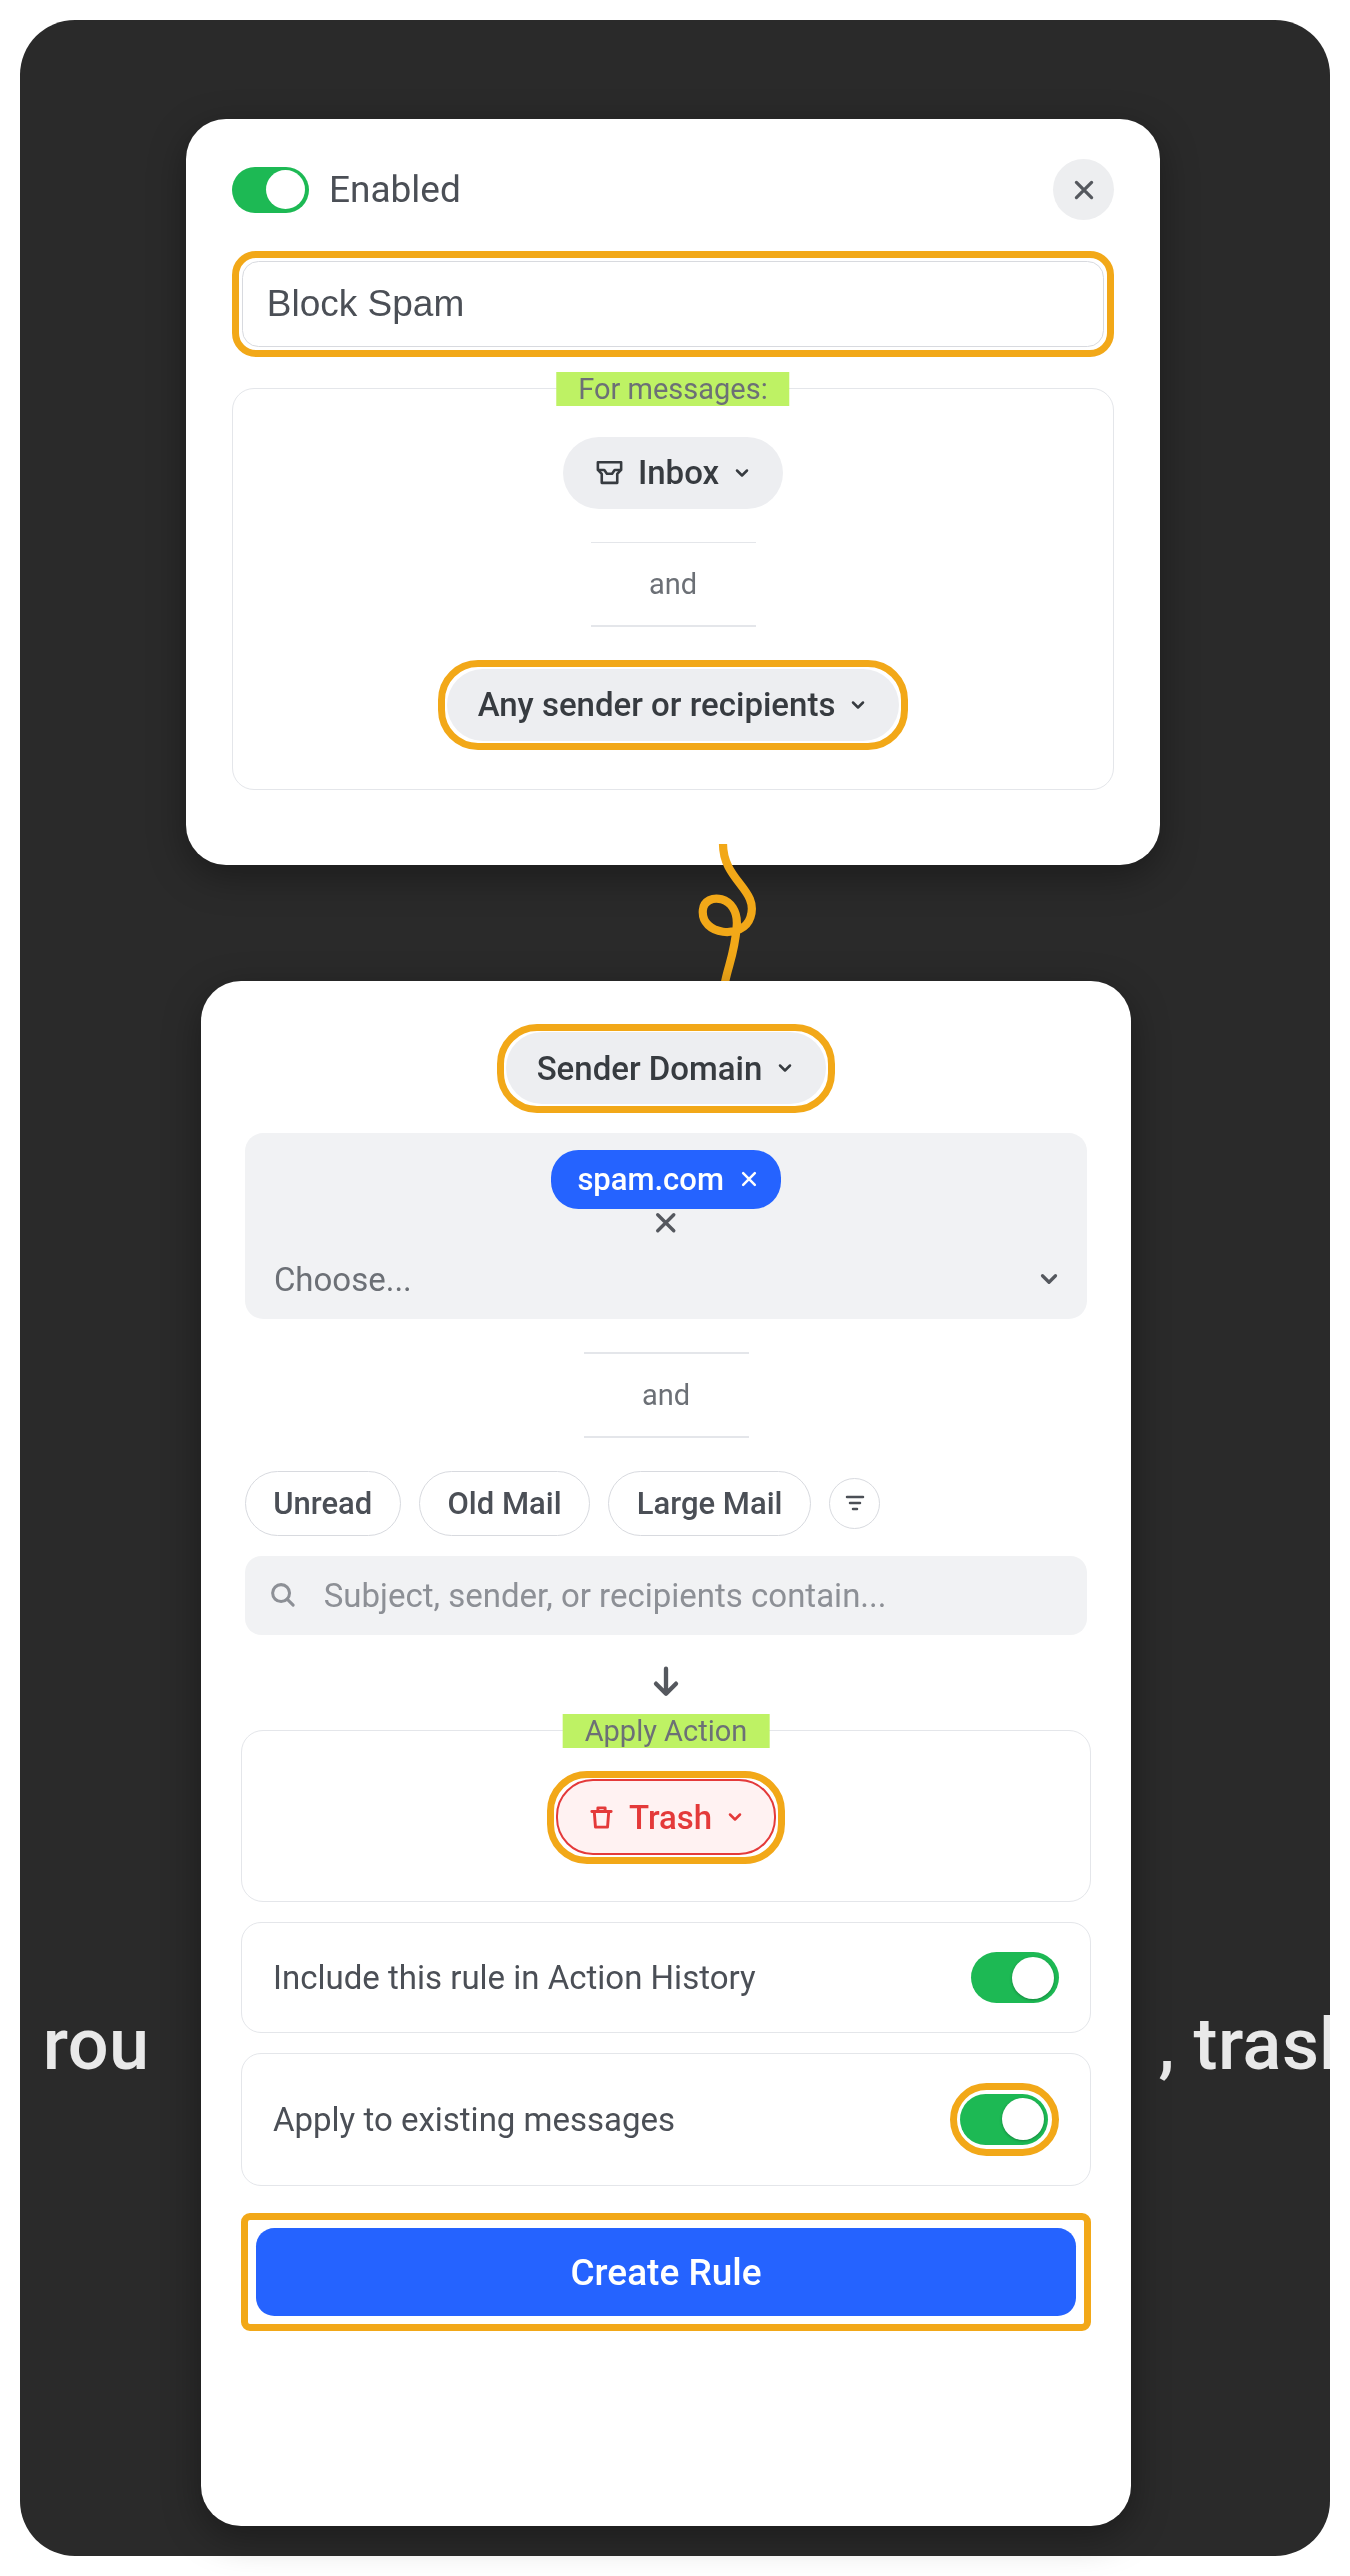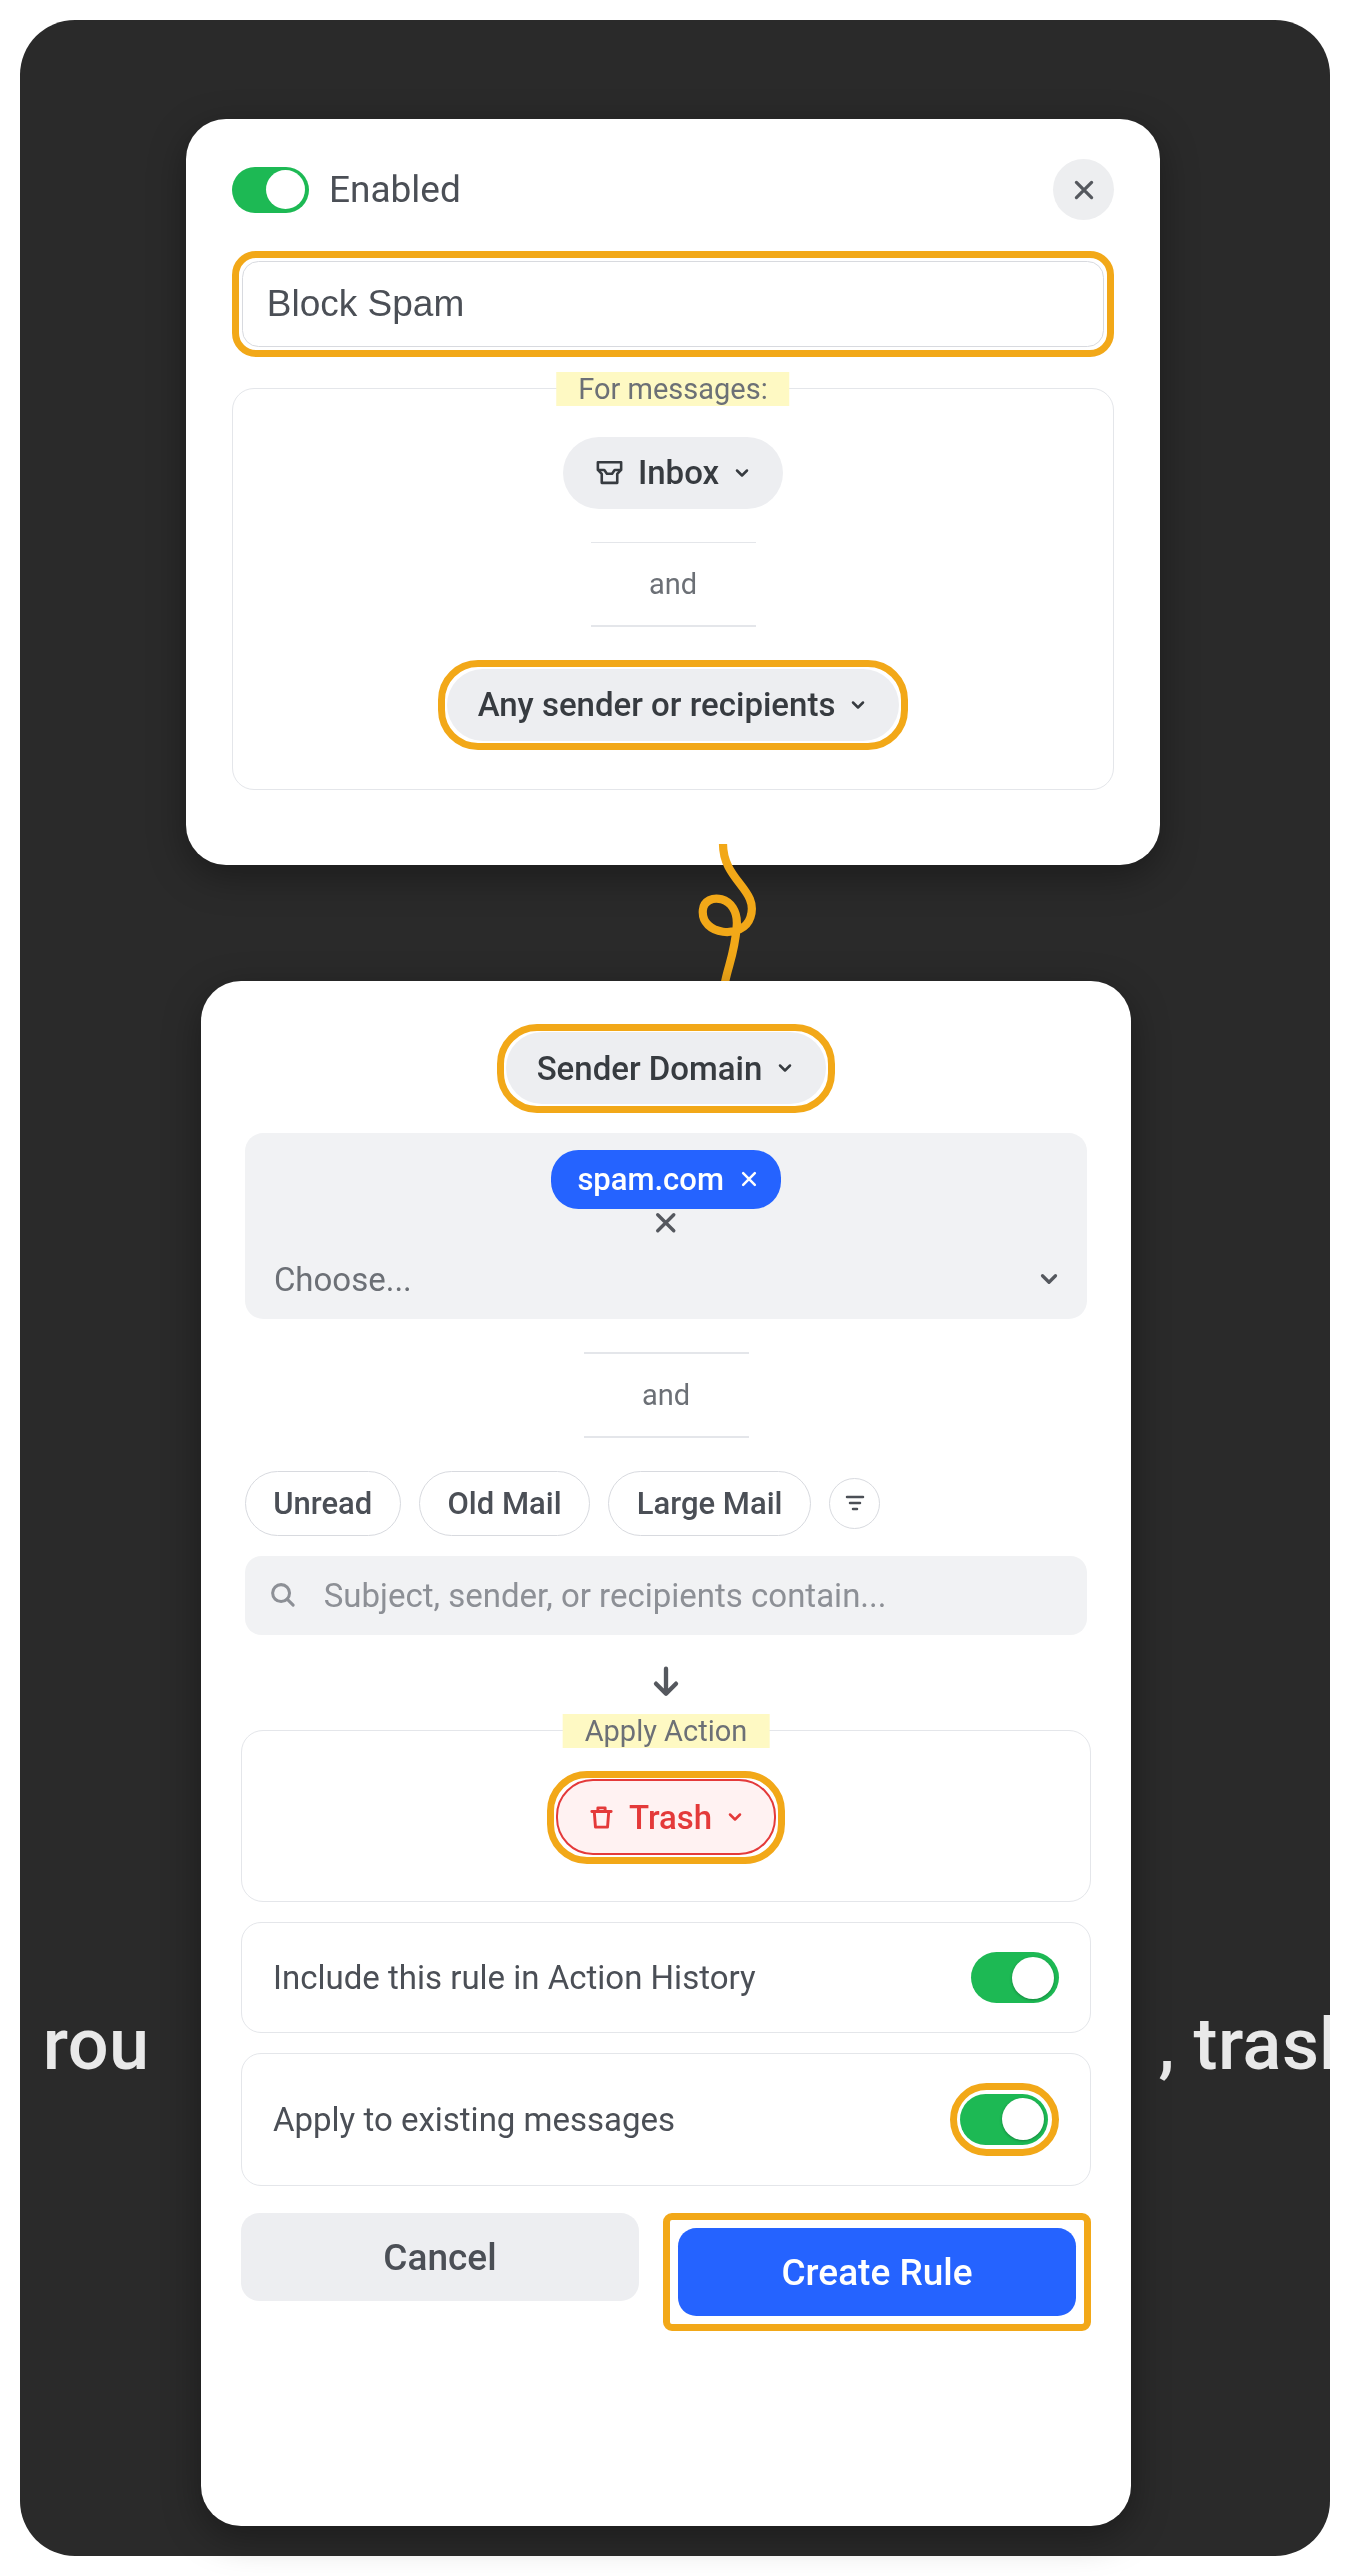--- a/index.html
+++ b/index.html
@@ -90,21 +90,21 @@
     margin-top: 31px;
     border: 1.8px solid #e4e6ea;
     border-radius: 22px;
     position: relative;
     padding: 48px 37px 39px 37px;
     text-align:center;
   }
   .section-label {
     position:absolute;
     top:-16.5px; left:50%; transform:translateX(-50%);
-    background:#fef9c3;
+    background:#bef264;
     padding:0 22px;
     font-size: 29px;
     color:#6c7076;
     font-weight:450;
   }
   .pill {
     display:inline-flex; align-items:center; gap:13px;
     background:#edeef1;
     border-radius: 37px;
     padding: 16.5px 31px;
@@ -363,23 +363,20 @@
   <div class="option-row">
     <span>Apply to existing messages</span>
     <div class="highlight-toggle">
       <div class="mini-toggle">
           <div class="k"></div>
         </div>
     </div>
   </div>
 
   <div class="footer-row">
-    <div class="btn btn-cancel">
-      <span>Cancel</span>
-    </div>
     <div class="highlight-btn">
       <div class="btn btn-primary" style="flex:1">
         <span>Create Rule</span>
       </div>
     </div>
   </div>
 
 </div>
 
 

